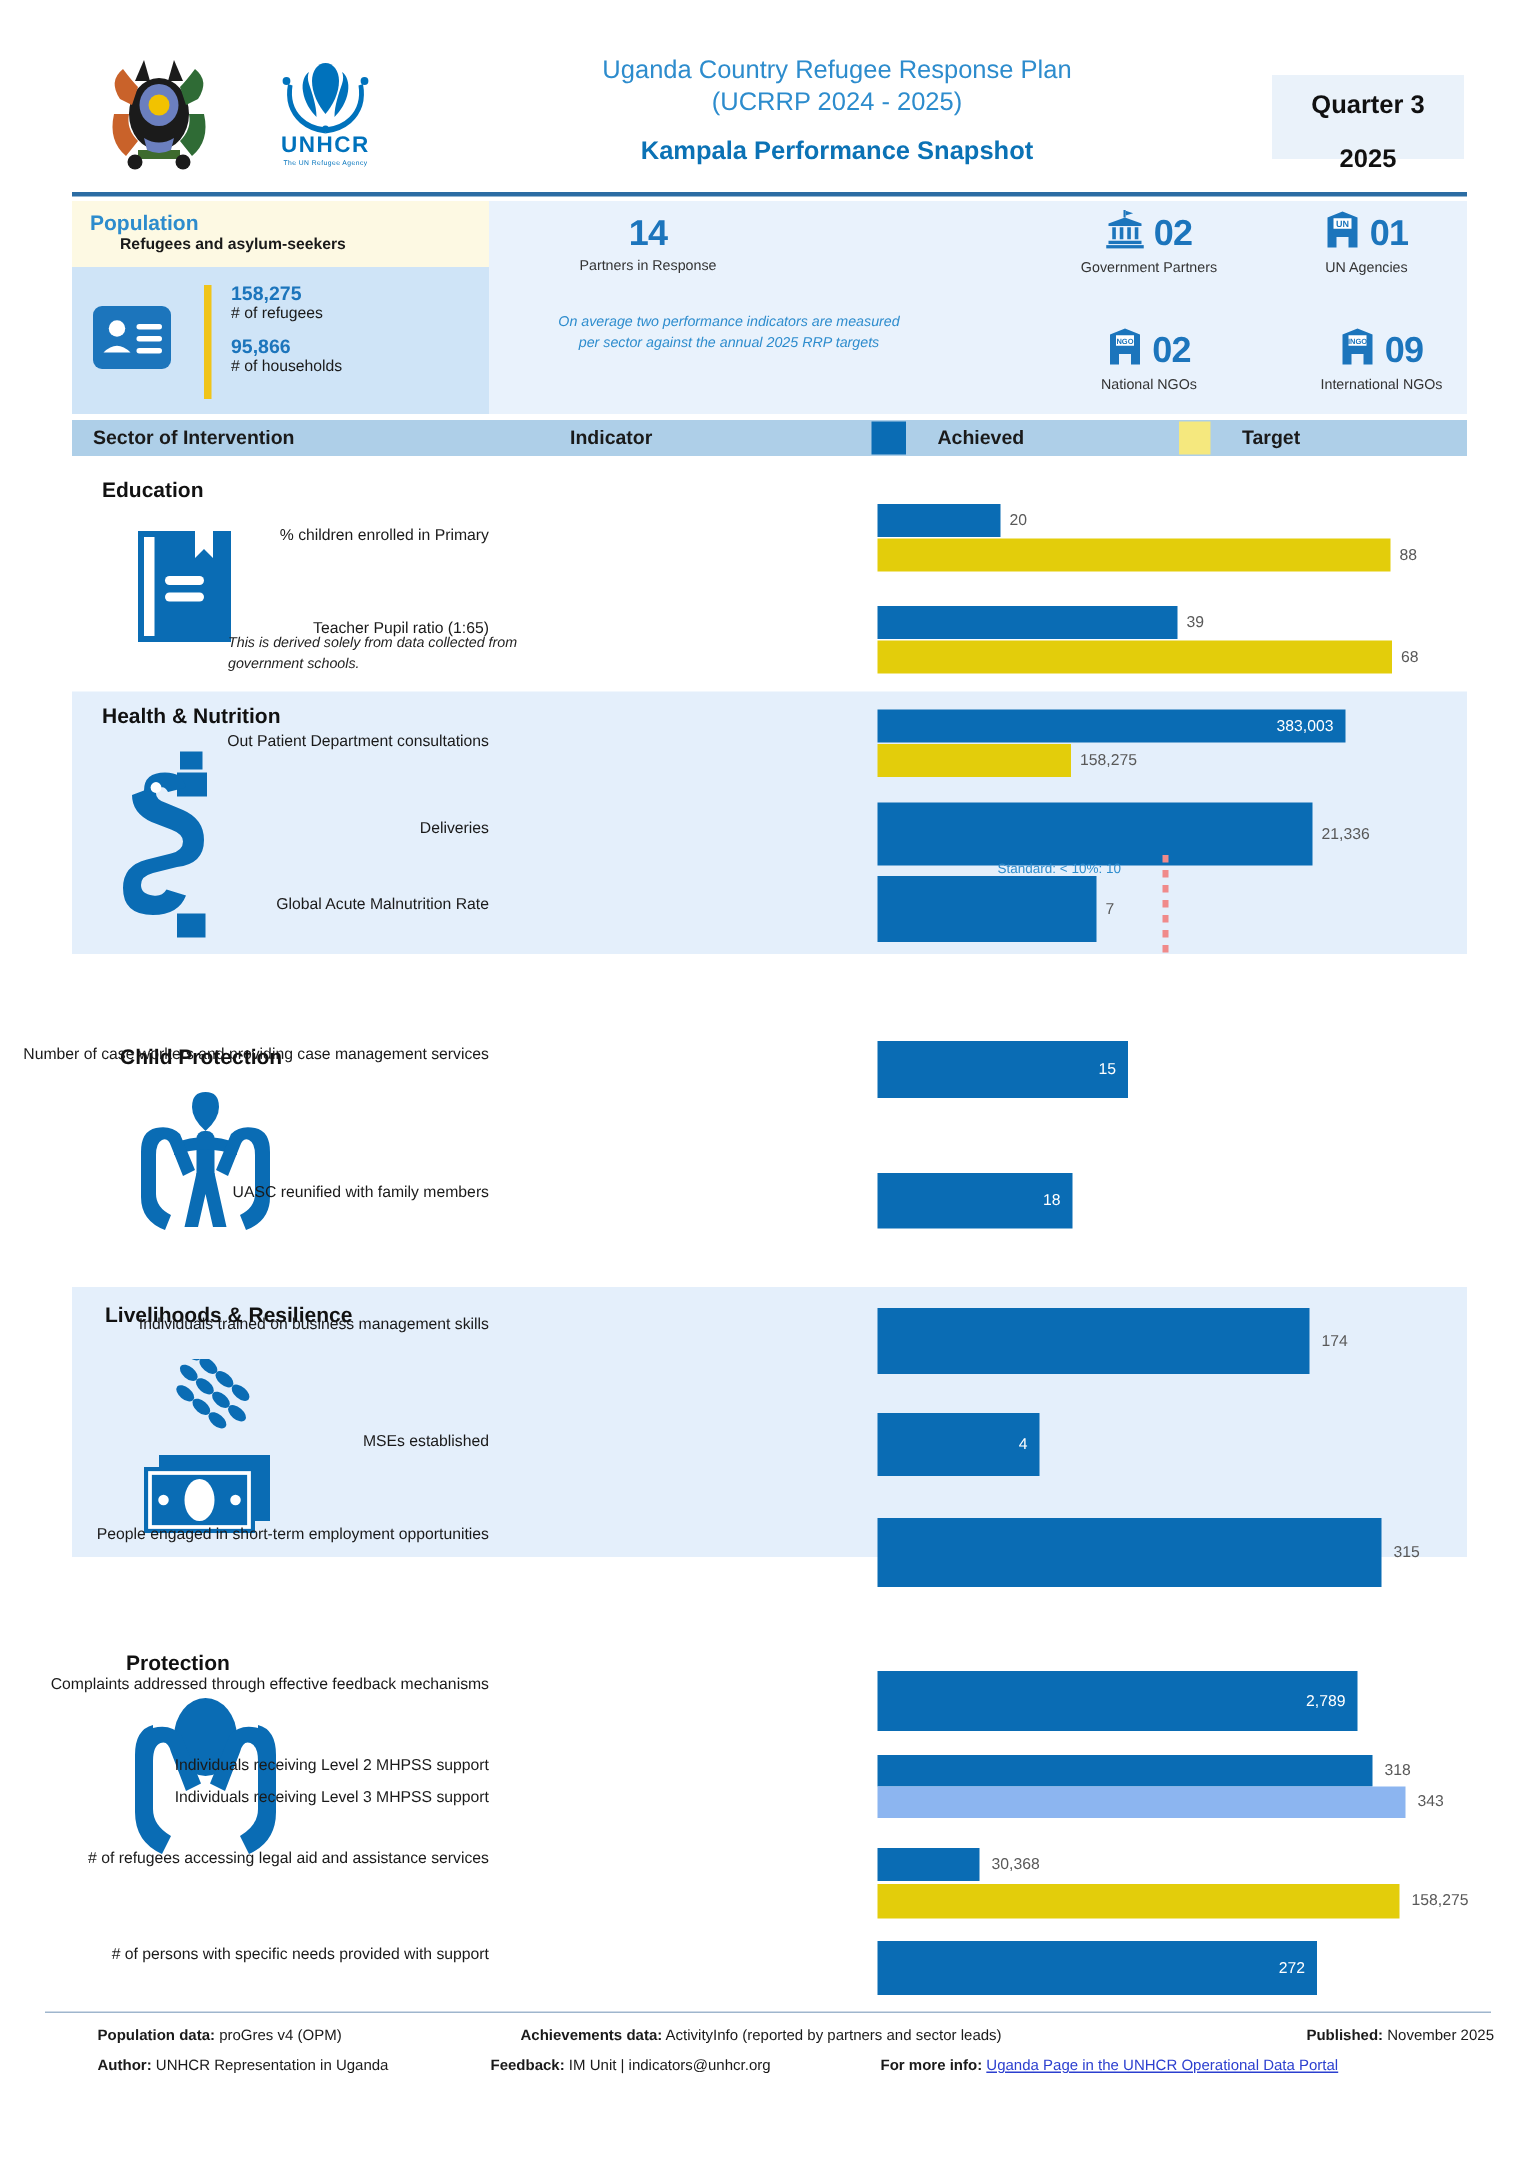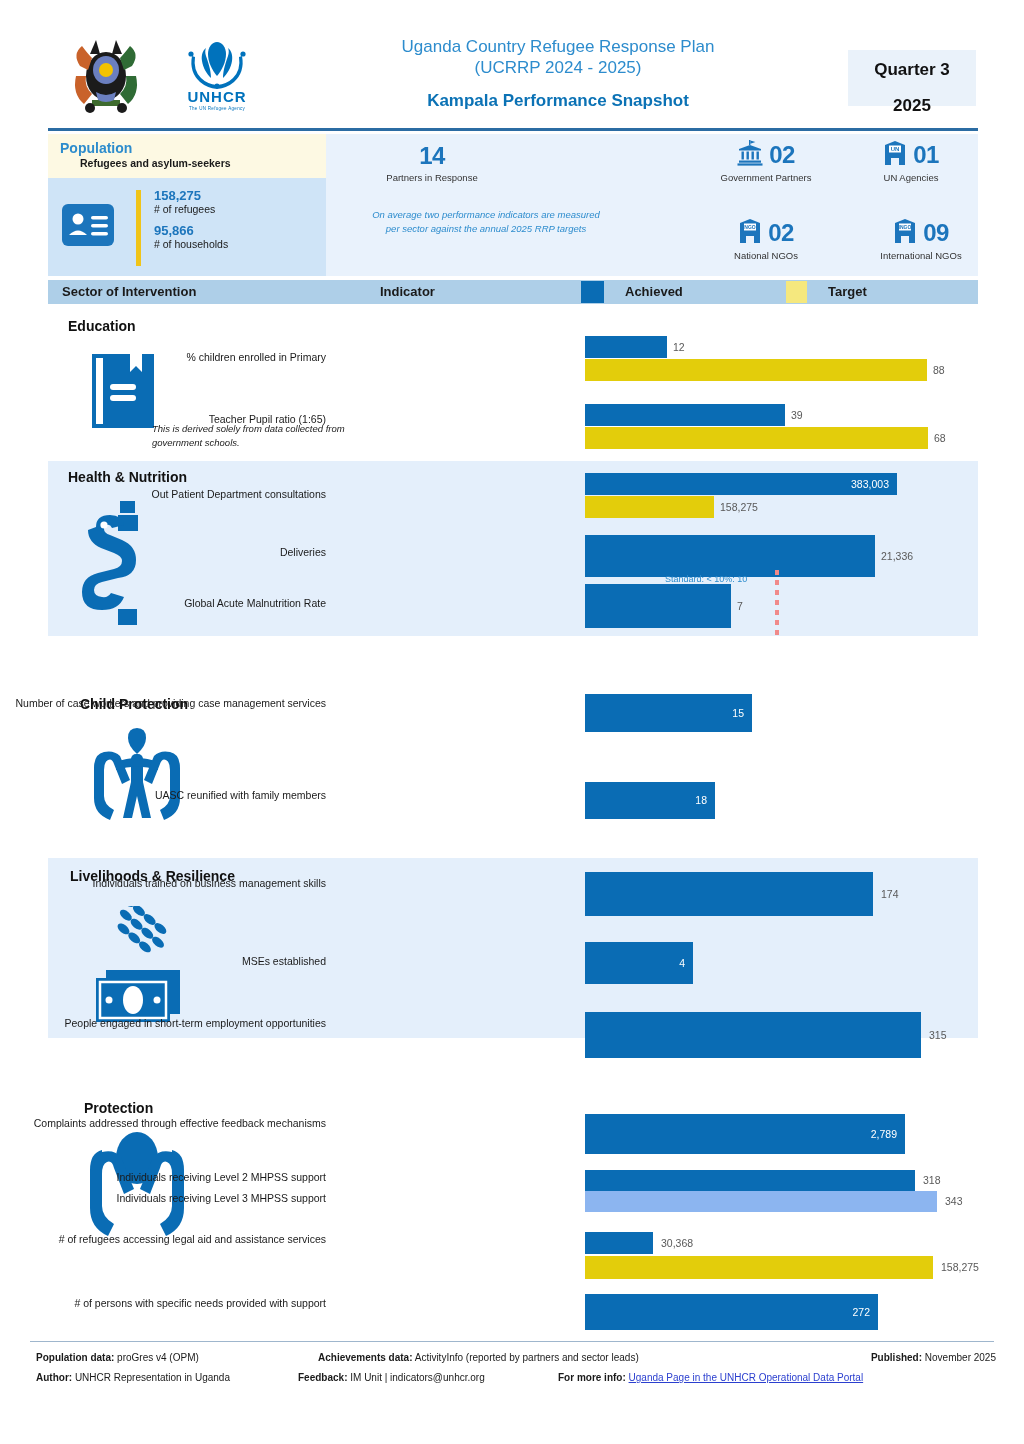--- a/index.html
+++ b/index.html
@@ -94,21 +94,21 @@
     position:absolute; font-size:10.5px; line-height:22px;
   }
   .bval.inside { color:#ffffff; right:8px; }
   .bval.outside { color:#595959; }
   .std-dot { position:absolute; width:4px; height:5px; background:#f08a8a; }
   .std-txt { position:absolute; font-size:9px; color:#2d8ccd; white-space:nowrap; }
 
   
   .foot-rule { position:absolute; left:30px; top:1341px; width:964px; height:1px; background:#9fb6cd; }
   .footer { position:absolute; left:36px; top:1352px; width:960px; font-size:10px; color:#1a1a1a; }
-  .footer .line { position:relative; height:20px; }
+  .footer .line { position:relative; height:20px;margin-left:29px; }
   .footer b { font-weight:bold; }
   .footer .f-i1 { position:absolute; left:0; }
   .footer .f-i2 { position:absolute; left:282px; }
   .footer .f-i3 { position:absolute; right:0; }
   .footer .f-j1 { position:absolute; left:0; }
   .footer .f-j2 { position:absolute; left:262px; }
   .footer .f-j3 { position:absolute; left:522px; }
   .footer a, .footer .link { color:#2b3fcf; text-decoration:underline; }
 </style>
 </head>
@@ -297,21 +297,21 @@
         <path d="M44 2 l0 18 l6 -6 l6 6 l0 -18 z" fill="#ffffff"></path>
         <rect x="24" y="32" width="26" height="6" rx="3" fill="#ffffff"></rect>
         <rect x="24" y="43" width="26" height="6" rx="3" fill="#ffffff"></rect>
       </svg>
     </div>
     <div class="sec-note" style="left:104px; top:112px; width:210px;">This is derived solely from data collected from government schools.</div>
 
     <div class="bar-row" style="top:26px;">
       <div class="bar-label" style="top:14px;">% children enrolled in Primary</div>
       <div class="bar blue" style="top:0px; width:82px;">
-        <span class="bval outside" style="left:88px;">12</span>
+        <span class="bval outside" style="left:88px;">20</span>
       </div>
       <div class="bar yellow" style="top:23px; width:342px;">
         <span class="bval outside" style="left:348px;">88</span>
       </div>
     </div>
 
     <div class="bar-row" style="top:94px;">
       <div class="bar-label" style="top:8px;">Teacher Pupil ratio (1:65)</div>
       <div class="bar blue" style="top:0px; width:200px;">
         <span class="bval outside" style="left:206px;">39</span>

